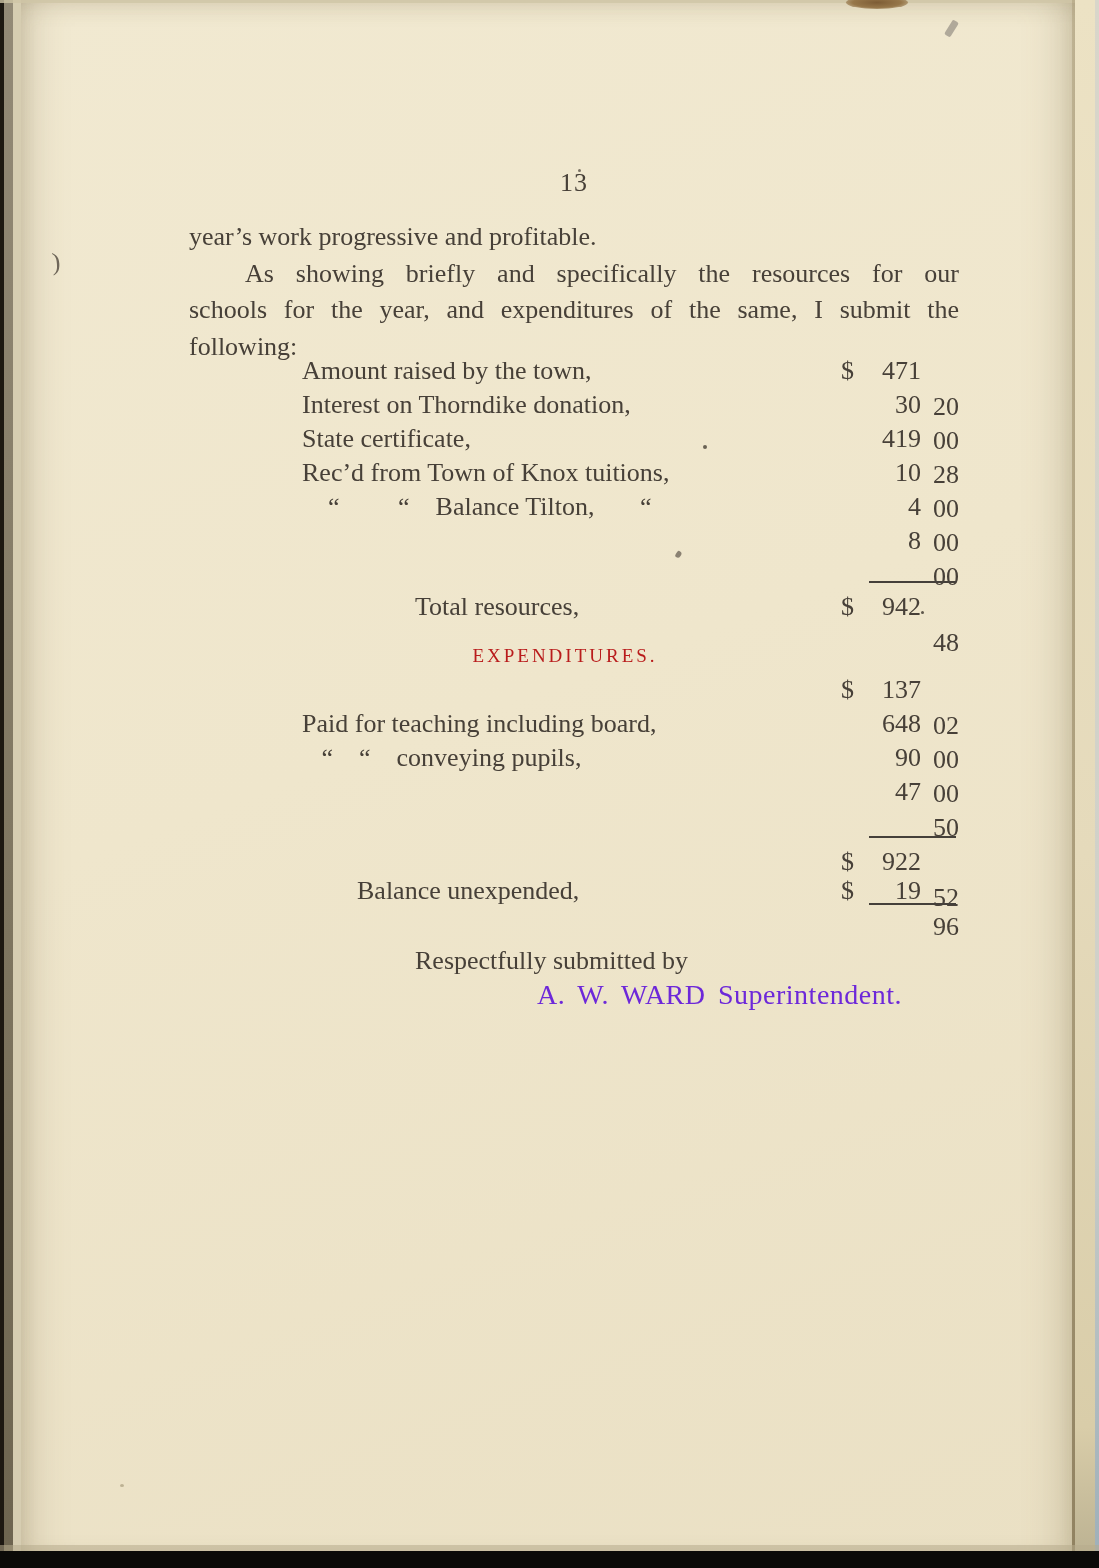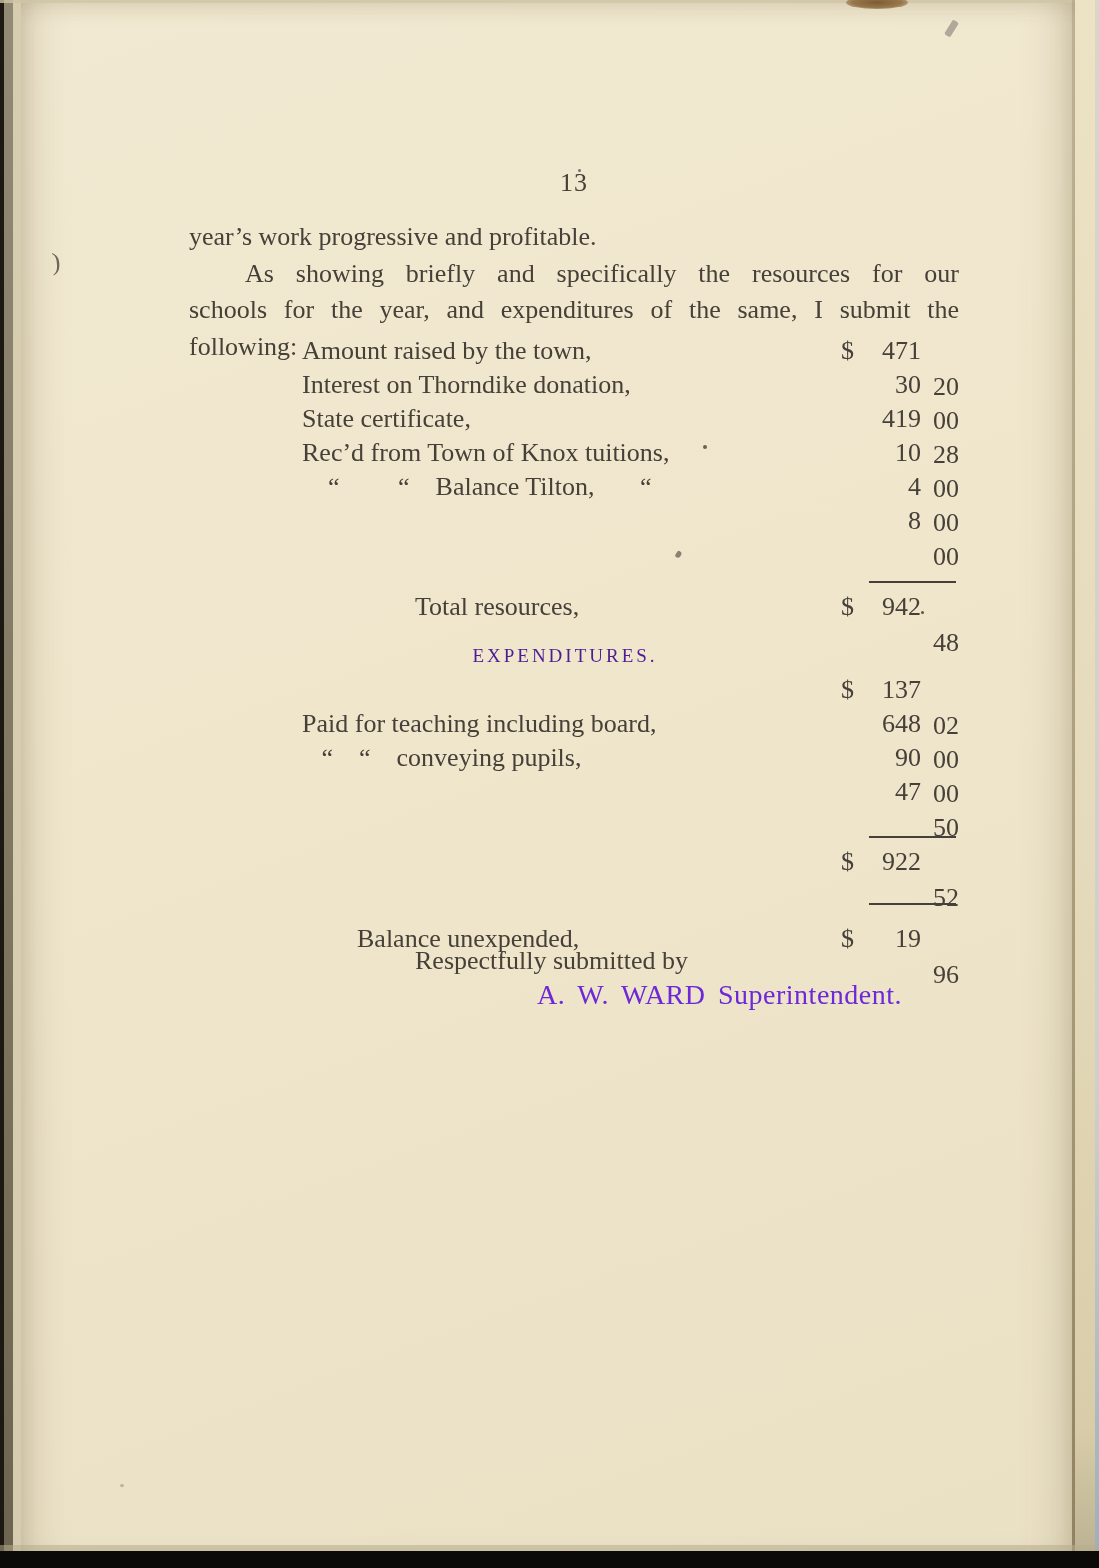--- a/index.html
+++ b/index.html
@@ -51,32 +51,32 @@
   .pline{height:36.5px;line-height:36.5px;white-space:nowrap;}
   .pline.just{white-space:normal;text-align:justify;text-align-last:justify;}
   .pline.indent{text-indent:56px;}
   
   .frow{position:relative;display:flex;height:34px;line-height:34px;}
   .frow .lbl{white-space:pre;padding-left:113px;}
   .frow .sp{flex:1;}
   .frow .cur{width:26px;flex:none;}
   .frow .amt{width:54px;flex:none;text-align:right;}
   .frow .cts{width:38px;flex:none;text-align:right;margin-top:36px;}
-  .fin-res{position:absolute;top:334px;left:0;width:770px;}
+  .fin-res{position:absolute;top:354px;left:0;width:770px;}
   .rule{position:absolute;right:3px;width:87px;border-top:2px solid #45403a;}
   .rule1{top:581px;}
   .rule2{top:836px;}
   .rule3{top:903px;}
   .row-total-res{position:absolute;top:590px;left:0;width:770px;}
   .row-total-res .lbl{padding-left:226px;}
   .heading-exp{position:absolute;top:644px;left:0;width:752px;height:24px;line-height:24px;
-    text-align:center;font-size:19px;letter-spacing:3px;color:#4c1d95;}
+    text-align:center;font-size:19px;letter-spacing:3px;color:#b91c1c;}
   .fin-exp{position:absolute;top:673px;left:0;width:770px;}
   .row-total-exp{position:absolute;top:845px;left:0;width:770px;}
-  .row-balance{position:absolute;top:922px;left:0;width:770px;}
+  .row-balance{position:absolute;top:874px;left:0;width:770px;}
   .row-balance .lbl{padding-left:168px;}
   .line-respect{position:absolute;top:944px;left:0;width:770px;height:34px;line-height:34px;padding-left:226px;box-sizing:border-box;}
   .line-signature{position:absolute;top:977px;left:0;width:770px;height:36px;line-height:36px;
     padding-left:348px;box-sizing:border-box;font-size:28px;word-spacing:5px;letter-spacing:.5px;color:#6d28d9;}
 </style>
 </head>
 <body>
 
 <div class="scan">
 

